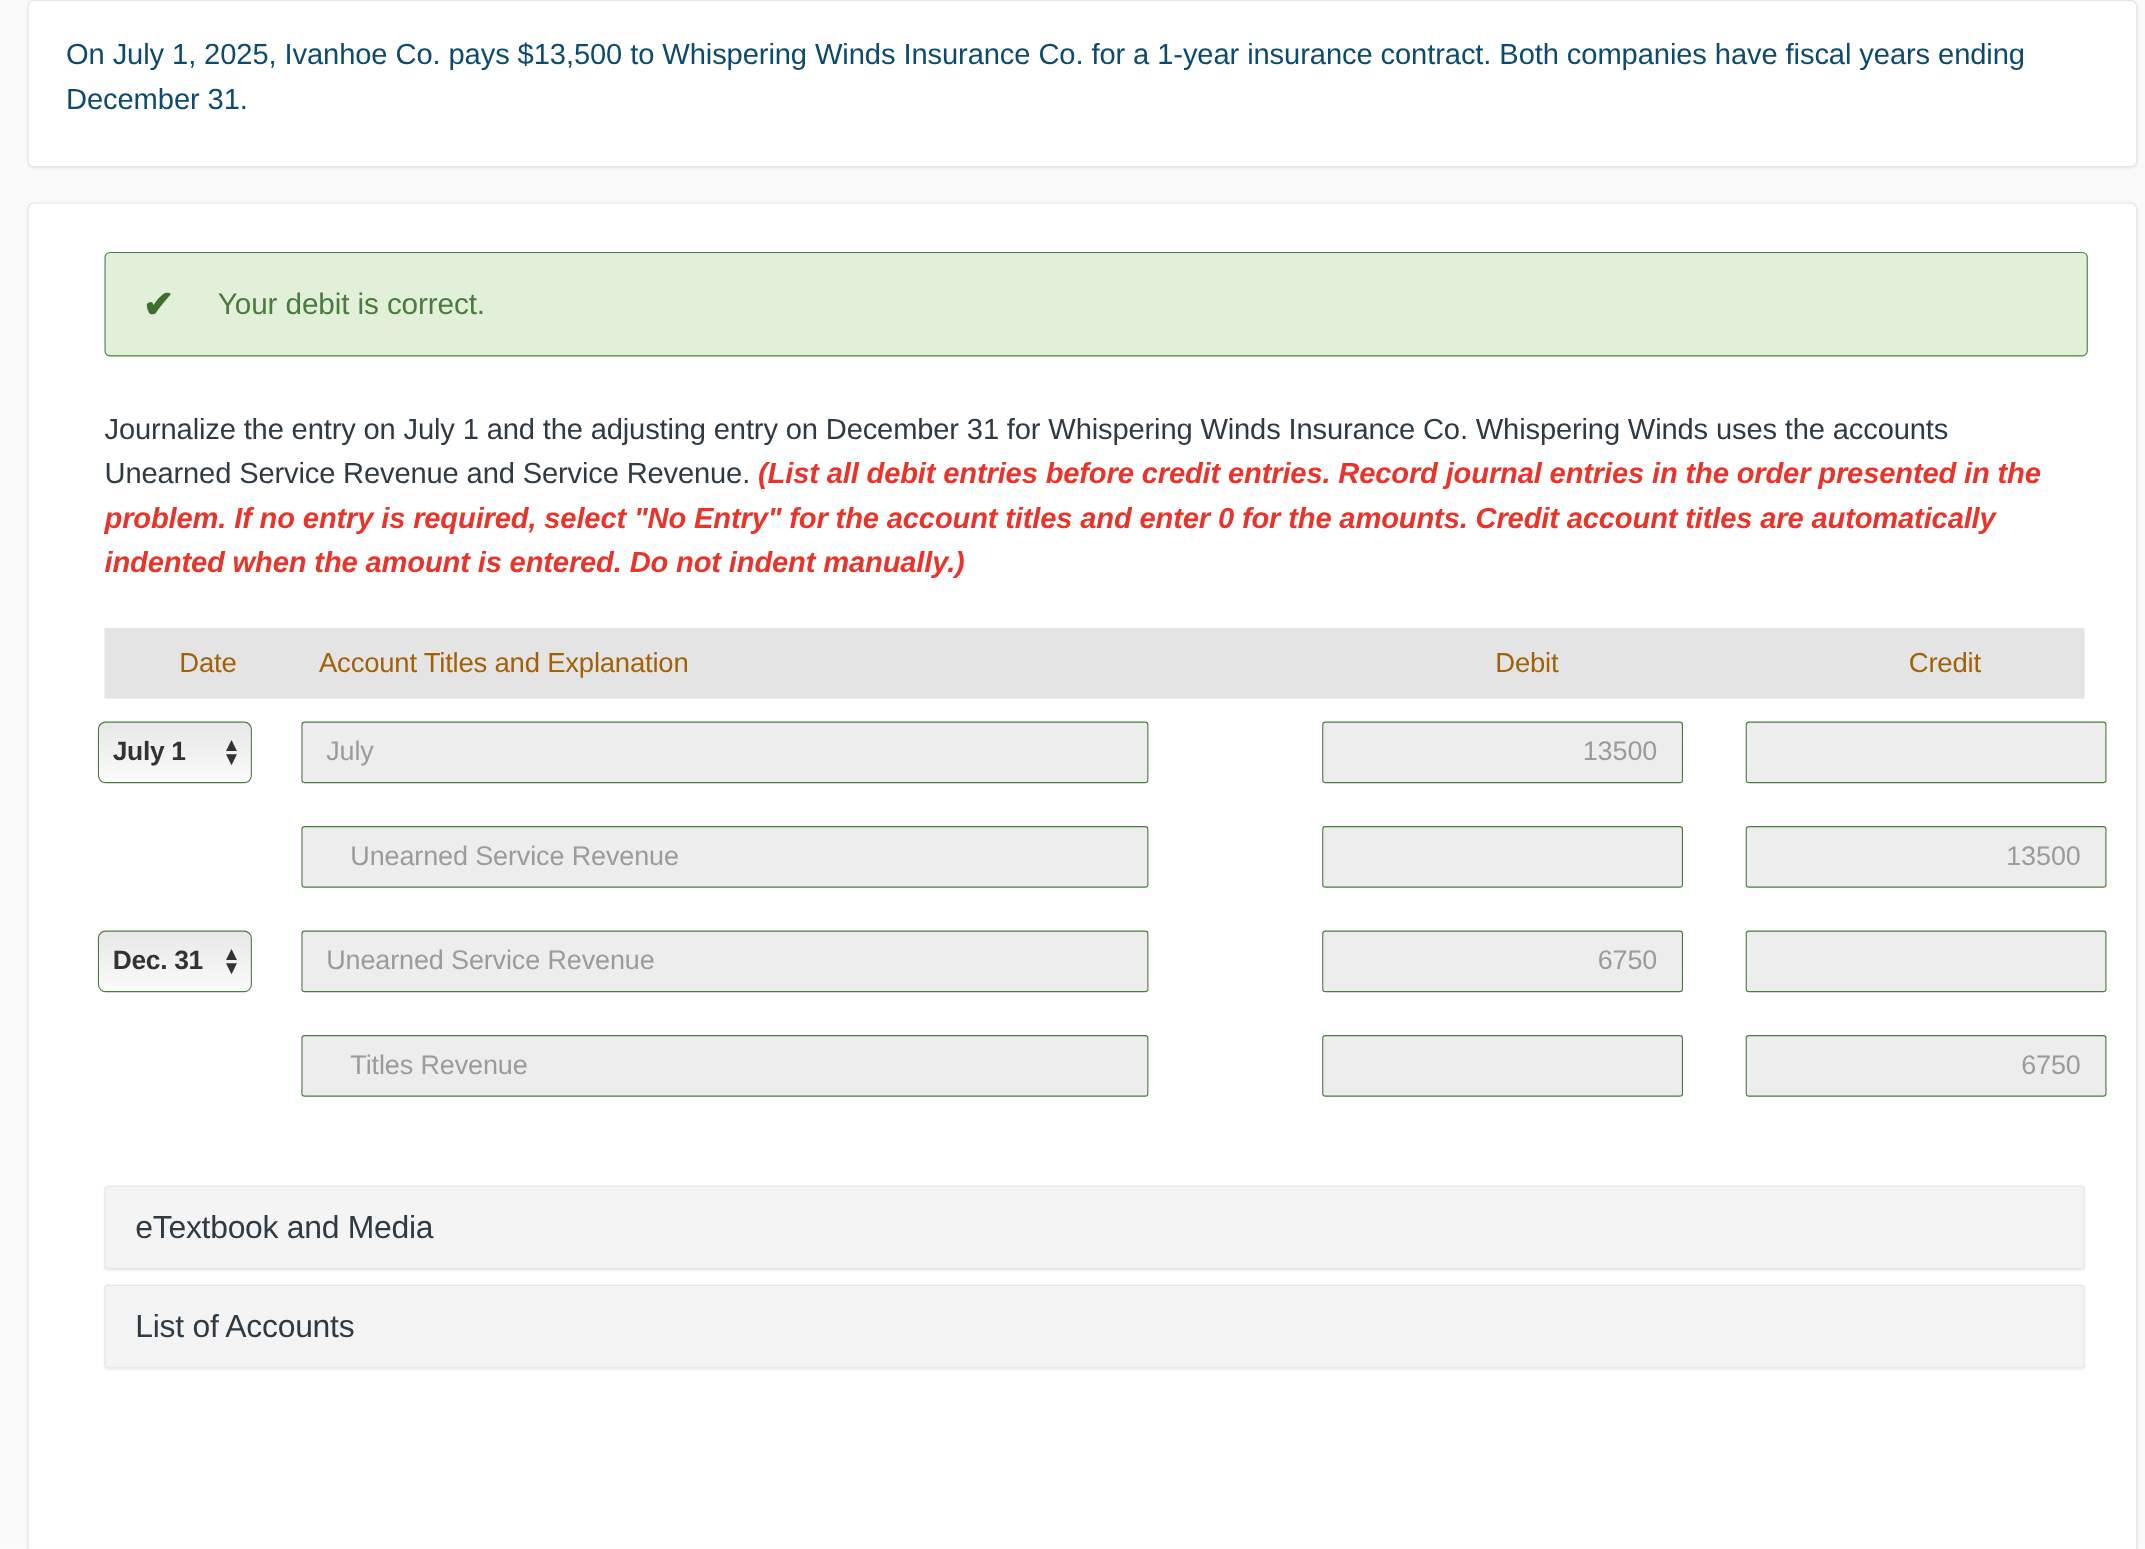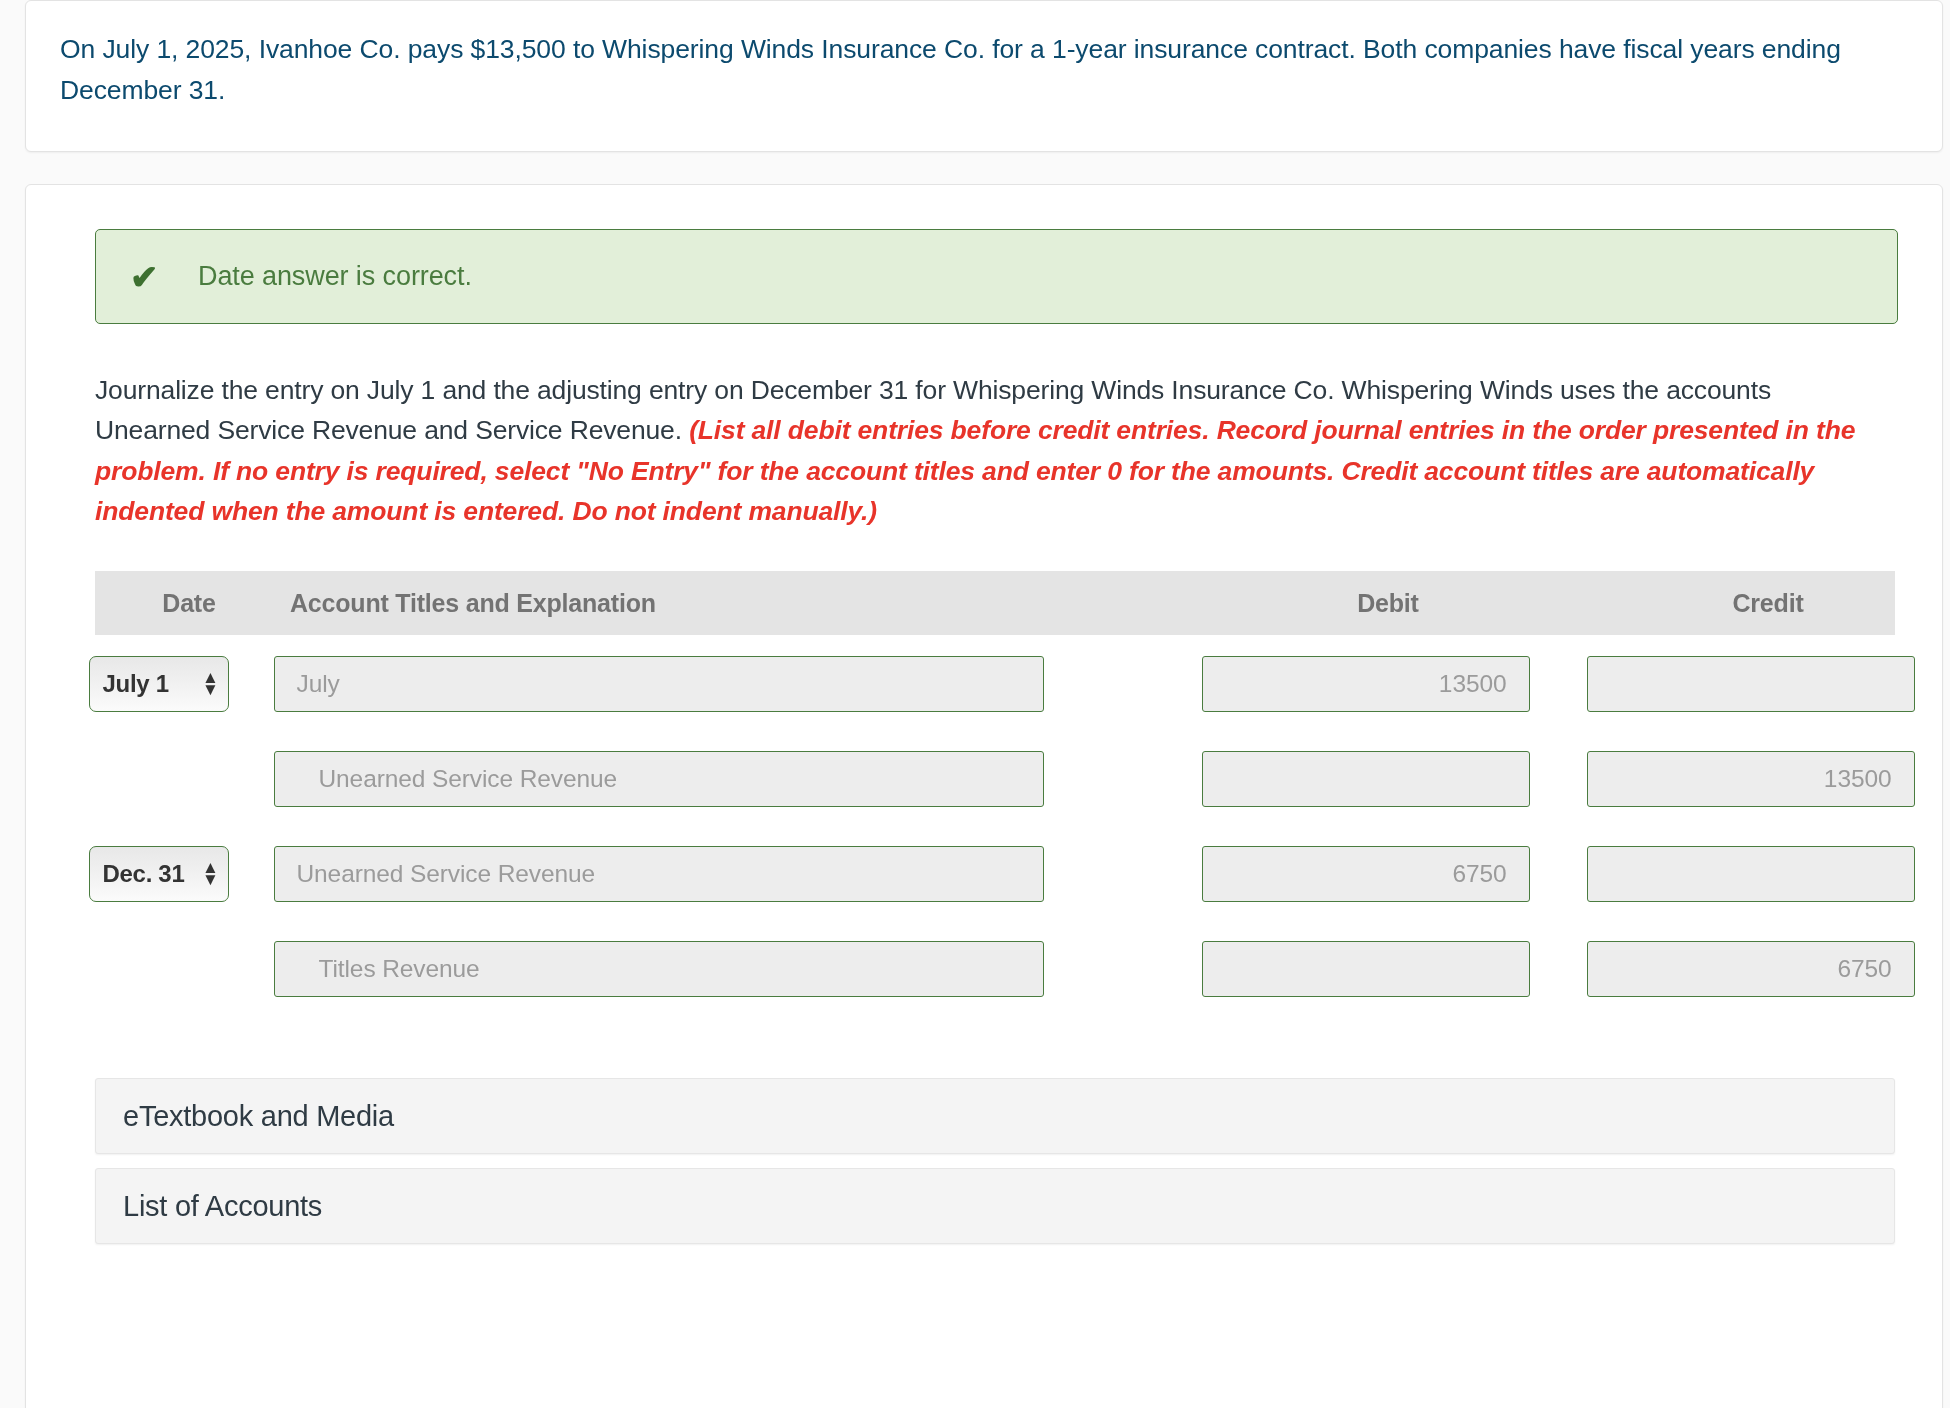--- a/index.html
+++ b/index.html
@@ -101,22 +101,22 @@
     align-items: flex-start;
   }
 
   .jhead {
     background: #e4e4e4;
     height: 64px;
     align-items: center;
   }
   .jhead .col {
     font-size: 25px;
-    font-weight: bold;
-    color: #737373;
+    font-weight: normal;
+    color: #a16207;
     text-align: center;
     letter-spacing: -0.2px;
   }
 
   .col-date   { width: 188px; flex: 0 0 188px; }
   .col-acct   { width: 810px; flex: 0 0 810px; }
   .col-debit  { width: 340px; flex: 0 0 340px; }
   .col-credit { width: 340px; flex: 0 0 340px; }
 
   .jhead .col-acct { text-align: left; padding-left: 7px; }
@@ -203,21 +203,21 @@
 <div class="page">
 
   <div class="card card-problem">
     <div class="problem-text">On July 1, 2025, Ivanhoe Co. pays $13,500 to Whispering Winds Insurance Co. for a 1-year insurance contract. Both companies have fiscal years ending December 31.</div>
   </div>
 
   <div class="card card-answer">
 
     <div class="banner">
       <span class="check">✔</span>
-      <span class="banner-text">Date answer is correct.</span>
+      <span class="banner-text">Your debit is correct.</span>
     </div>
 
     <div class="instructions">
       <span>Journalize the entry on July 1 and the adjusting entry on December 31 for Whispering Winds Insurance Co. Whispering Winds uses the accounts Unearned Service Revenue and Service Revenue. </span><span class="em-red">(List all debit entries before credit entries. Record journal entries in the order presented in the problem. If no entry is required, select "No Entry" for the account titles and enter 0 for the amounts. Credit account titles are automatically indented when the amount is entered. Do not indent manually.)</span>
     </div>
 
     <div class="journal">
 
       <div class="jrow jhead">
         <div class="col col-date">Date</div>

